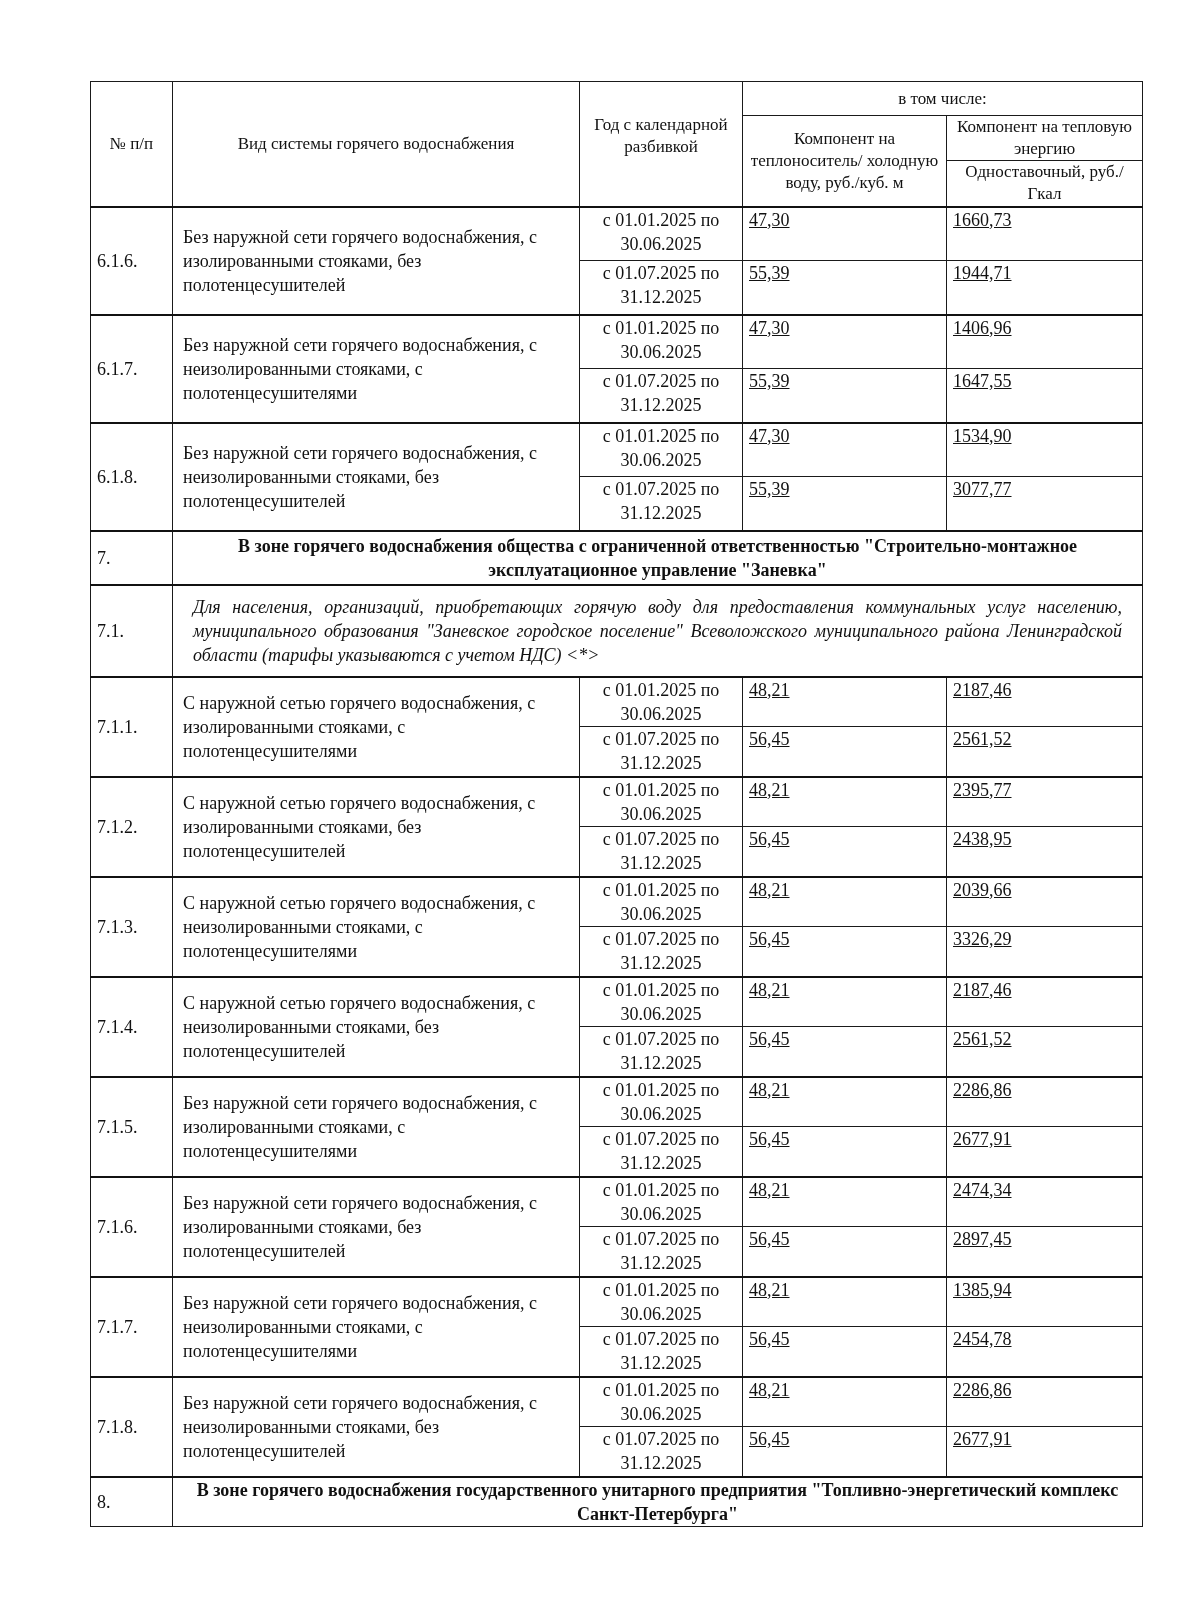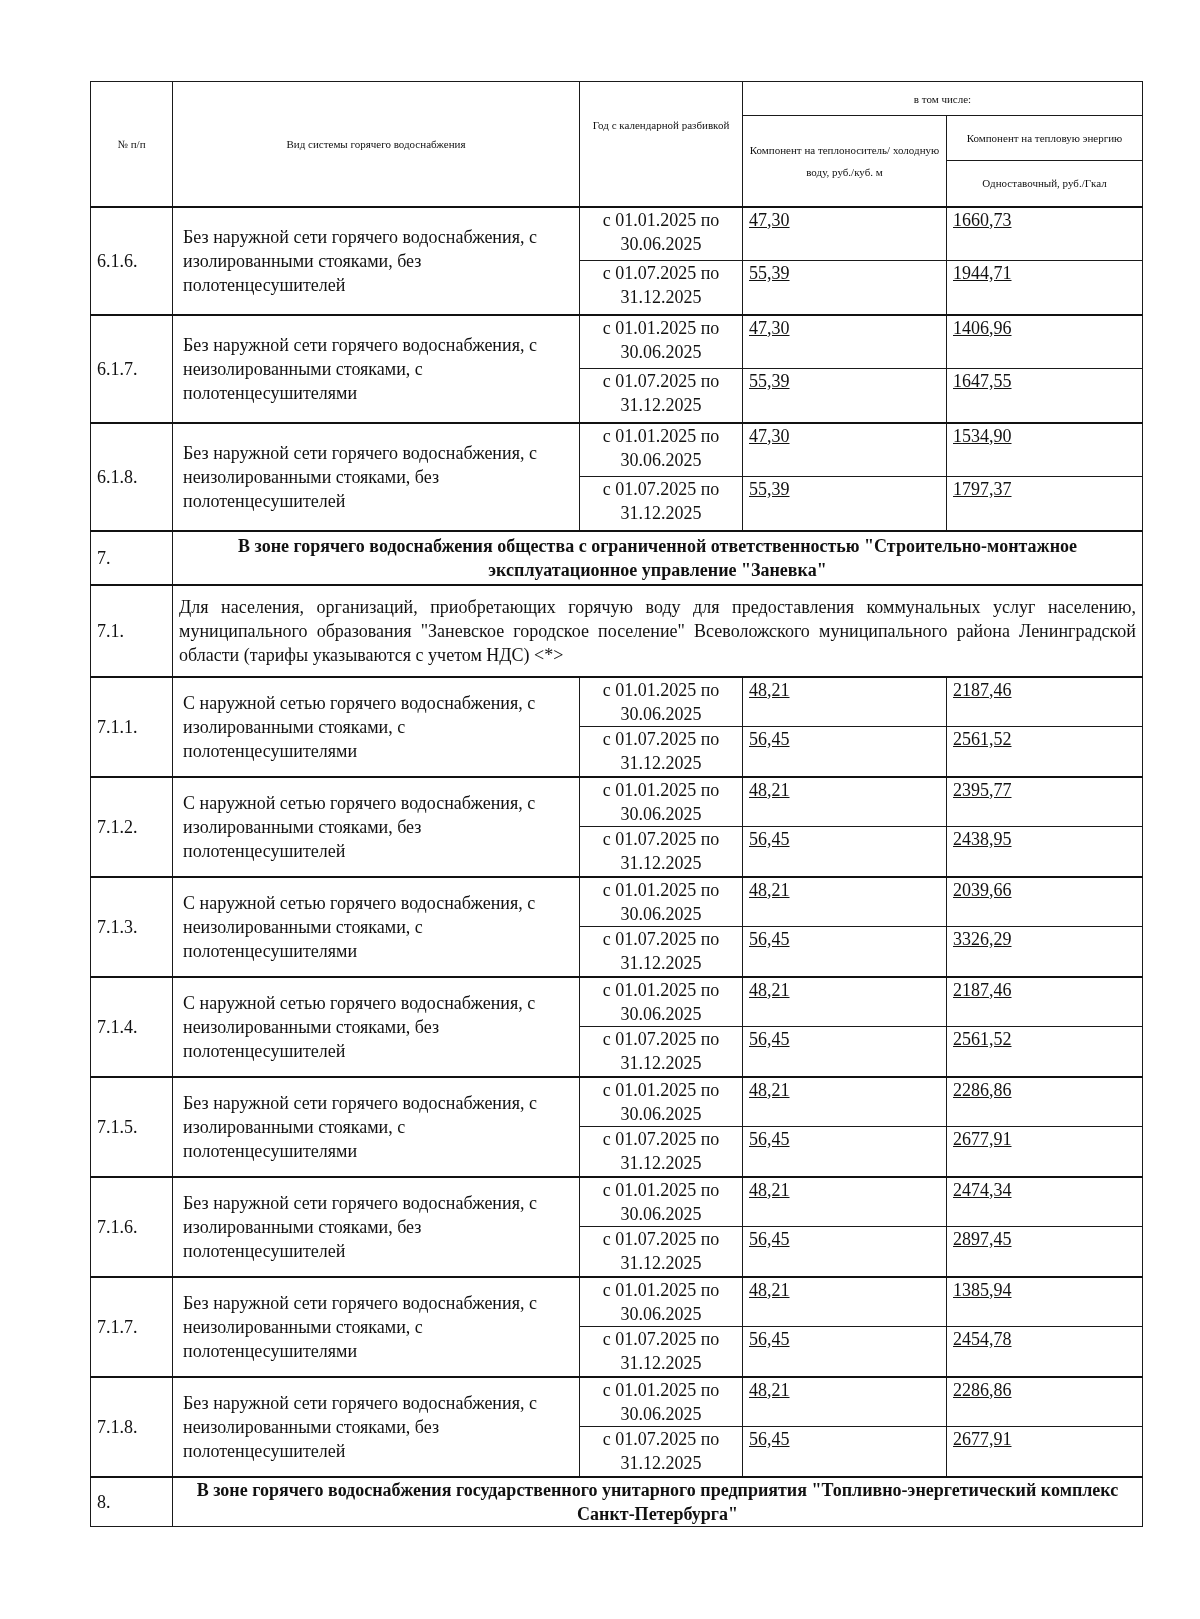--- a/index.html
+++ b/index.html
@@ -1,26 +1,26 @@
 <!DOCTYPE html>
 <html><head>
 <meta charset="utf-8">
 <style>
   html, body { margin:0; padding:0; }
   body { width:1200px; height:1619px; background:#ffffff; position:relative; overflow:hidden;
          font-family:"Liberation Serif", "DejaVu Serif", serif; color:#111; }
   .tbl { position:absolute; left:90px; top:81px; width:1052px; border-collapse:collapse; table-layout:fixed; }
   .tbl td, .tbl th { border:1.5px solid #1a1a1a; font-weight:normal; font-size:18px; line-height:24px; padding:0 6px; vertical-align:top; }
-  .tbl th { text-align:center; vertical-align:middle; font-size:11px; line-height:22px; }
+  .tbl th { text-align:center; vertical-align:middle; font-size:17px; line-height:22px; }
   .c-num { text-align:left; vertical-align:middle !important; }
   .c-desc { vertical-align:middle !important; padding-left:10px !important; }
   .c-date { text-align:center; }
   .c-val { text-align:left;text-decoration:underline; }
   .bold { font-weight:bold !important; text-align:center; vertical-align:middle !important;margin-left:30px; }
-  .just { text-align:justify; vertical-align:middle !important; padding:6px 6px !important; }
+  .just { text-align:justify; vertical-align:middle !important; padding:6px 20px !important;font-style:italic; }
   .thick td { border-top:2.5px solid #111; }
 </style>
 </head>
 <body>
 
 <table class="tbl">
   <colgroup>
     <col style="width:82px">
       <col style="width:407px">
       <col style="width:163px">
@@ -70,21 +70,21 @@
       <tr class="thick" style="height: 54px;">
         <td rowspan="2" class="c-num">6.1.8.</td>
         <td rowspan="2" class="c-desc">Без наружной сети горячего водоснабжения, с неизолированными стояками, без полотенцесушителей</td>
         <td class="c-date">с 01.01.2025 по 30.06.2025</td>
         <td class="c-val">47,30</td>
         <td class="c-val">1534,90</td>
       </tr>
       <tr style="height: 54px;">
         <td class="c-date">с 01.07.2025 по 31.12.2025</td>
         <td class="c-val">55,39</td>
-        <td class="c-val">1797,37</td>
+        <td class="c-val">3077,77</td>
       </tr>
     </tbody>
   <tbody>
     <tr class="thick" style="height:54px">
       <td class="c-num">7.</td>
       <td colspan="4" class="bold">В зоне горячего водоснабжения общества с ограниченной ответственностью "Строительно-монтажное эксплуатационное управление "Заневка"</td>
     </tr>
     <tr class="thick" style="height:92px">
       <td class="c-num">7.1.</td>
       <td colspan="4" class="just">Для населения, организаций, приобретающих горячую воду для предоставления коммунальных услуг населению, муниципального образования "Заневское городское поселение" Всеволожского муниципального района Ленинградской области (тарифы указываются с учетом НДС) &lt;*&gt;</td>

